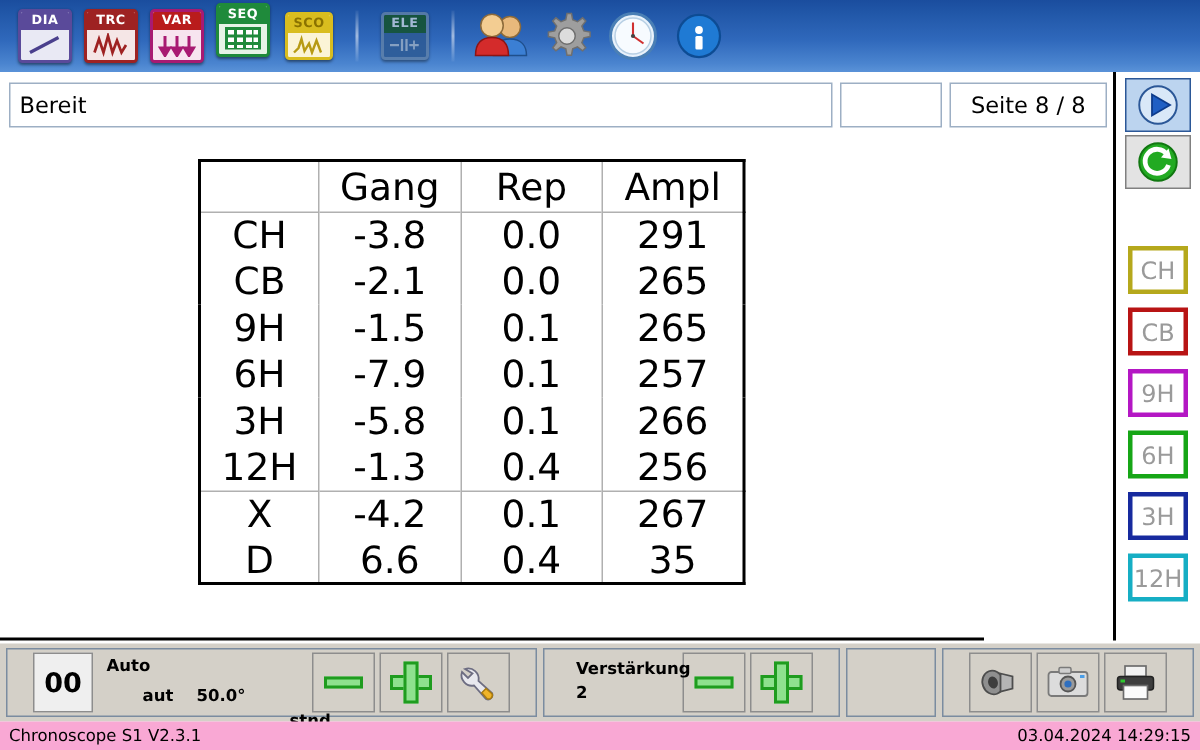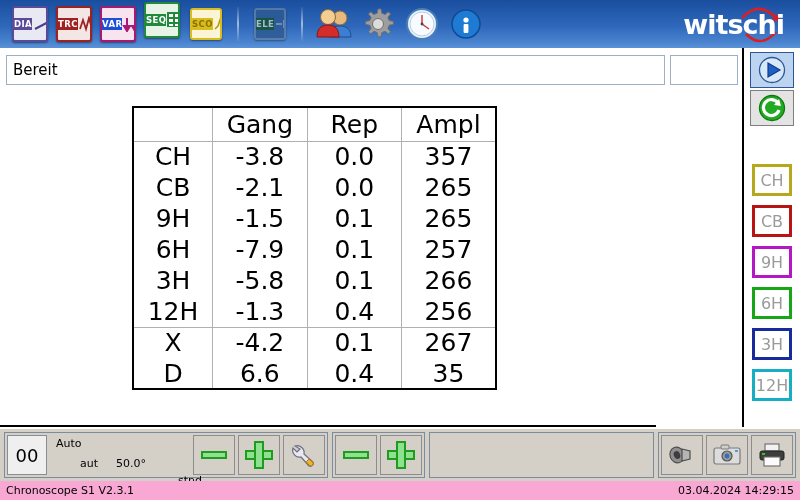--- a/index.html
+++ b/index.html
@@ -27,21 +27,21 @@
   }
   .tb-btn {
     width: 44px; height: 44px;
     display: flex; align-items: center; justify-content: center;
     flex: 0 0 auto;
   }
   .glyph {
     width: 36px; height: 36px;
     border-radius: 3px;
     position: relative;
-    display: flex; flex-direction: row;
+    display: flex; flex-direction: column;
     align-items: center;
     overflow: hidden;
     box-shadow: 0 1px 2px rgba(0,0,0,.45);
   }
   .glyph .cap {
     width: 100%;
     font-size: 8.5px;
     font-weight: bold;
     letter-spacing: .4px;
     text-align: center;
@@ -54,21 +54,21 @@
     display: flex; align-items: center; justify-content: center;
   }
   .glyph.sm { width: 32px; height: 32px; }
 
   
   .g-dia { background: #e9e9f4; border: 2px solid #5a4a9a; }
   .g-dia .cap { background: #5a4a9a; }
   .g-trc { background: #f5e6e6; border: 2px solid #9e2222; }
   .g-trc .cap { background: #9e2222; }
   .g-var { background: #f7e4ef; border: 2px solid #a81a72; }
-  .g-var .cap { background: #1d4ed8; }
+  .g-var .cap { background: #b91c1c; }
   .g-seq { background: #e6f3e6; border: 2px solid #1f8a3b; }
   .g-seq .cap { background: #1f8a3b; }
   .g-sco { background: #fbf4d6; border: 2px solid #d9bd1f; }
   .g-sco .cap { background: #d9bd1f; color: #8a7200; }
   .g-ele { background: #2d5a94; border: 2px solid #5d7fa8; opacity: .85; }
   .g-ele .cap { background: #14532d; color: #b9c9dc; }
 
   .seq-wrap { margin-top: -9px; }
 
   .tb-sep {
@@ -193,22 +193,23 @@
     background: #d4d0c8;
     display: flex; align-items: center;
     padding: 3px 4px;
     gap: 4px;
   }
   .panel {
     height: 46px;
     border: 1px solid #7b8ca0;
     background: #d4d0c8;
     display: flex; align-items: center;
-    padding: 2px;
+    padding: 17px;
     gap: 3px;
+    font-weight: bold;
   }
   .sqbtn {
     width: 42px; height: 40px;
     border: 1px solid #8d8d8d;
     background: #d4d0c8;
     display: flex; align-items: center; justify-content: center;
   }
   .numbox {
     width: 40px; height: 40px;
     border: 1px solid #8d8d8d;
@@ -394,55 +395,50 @@
     <div class="tb-btn">
       <span>
         <svg width="32" height="32" viewBox="0 0 32 32">
           <circle cx="16" cy="16" r="14" fill="#1f7ad4" stroke="#0d4c94" stroke-width="1.5"></circle>
           <circle cx="16" cy="12" r="2.6" fill="#ffffff"></circle>
           <rect x="13.6" y="16" width="4.8" height="9" rx="1" fill="#ffffff"></rect>
         </svg>
       </span>
     </div>
 
-    <div class="logo">
-      <svg width="140" height="42" viewBox="0 0 140 42" style="position:absolute;left:0;top:0;">
-        <path d="M96 14 Q112 -3 128 12" fill="none" stroke="#d91f26" stroke-width="2.6"></path>
-        <path d="M100 30 Q115 45 130 28" fill="none" stroke="#d91f26" stroke-width="2.6"></path>
-        <circle cx="130" cy="14" r="3.2" fill="#d91f26"></circle>
-      </svg>
-      <div class="wt">witschi</div>
-    </div>
   </div>
 
   <div class="statusrow">
     <div class="field field-main">
       <span>Bereit</span>
     </div>
     <div class="field field-blank">
       <span></span>
+    </div>
+    <div class="field field-page">
+      <span>Seite 8 / 8</span>
     </div>
   </div>
 
   <div class="content">
     <table class="meas">
       <thead>
         <tr>
           <th class="c-label"></th>
           <th class="c-num">Gang</th>
           <th class="c-num">Rep</th>
           <th class="c-num">Ampl</th>
         </tr>
       </thead>
       <tbody>
         <tr>
           <td class="c-label">CH</td>
           <td class="c-num">-3.8</td>
           <td class="c-num">0.0</td>
-          <td class="c-num">357</td>
+          <td class="c-num">291</td>
         </tr>
         <tr>
           <td class="c-label">CB</td>
           <td class="c-num">-2.1</td>
           <td class="c-num">0.0</td>
           <td class="c-num">265</td>
         </tr>
         <tr>
           <td class="c-label">9H</td>
           <td class="c-num">-1.5</td>
@@ -549,20 +545,24 @@
         <span>
           <svg width="28" height="26" viewBox="0 0 28 26">
             <path d="M5 4 a7 7 0 0 1 9 8 l9 8 a3 3 0 0 1-4 4 l-8-9 a7 7 0 0 1-8-9 l4 4 3-3z" fill="#e8e8ee" stroke="#6d6d82" stroke-width="1.2"></path>
             <path d="M19 17 l4 3.5 a2.5 2.5 0 0 1-3.3 3.3 l-3.5-4z" fill="#f0b429" stroke="#a87a10" stroke-width="1"></path>
           </svg>
         </span>
       </div>
     </div>
 
     <div class="panel">
+      <div class="vstblock">
+        <div>Verstärkung</div>
+        <div>2</div>
+      </div>
       <div class="sqbtn">
         <span class="minus"></span>
       </div>
       <div class="sqbtn">
         <span class="plus-box">
           <span class="plus-h"></span>
             <span class="plus-v"></span>
         </span>
       </div>
     </div>

